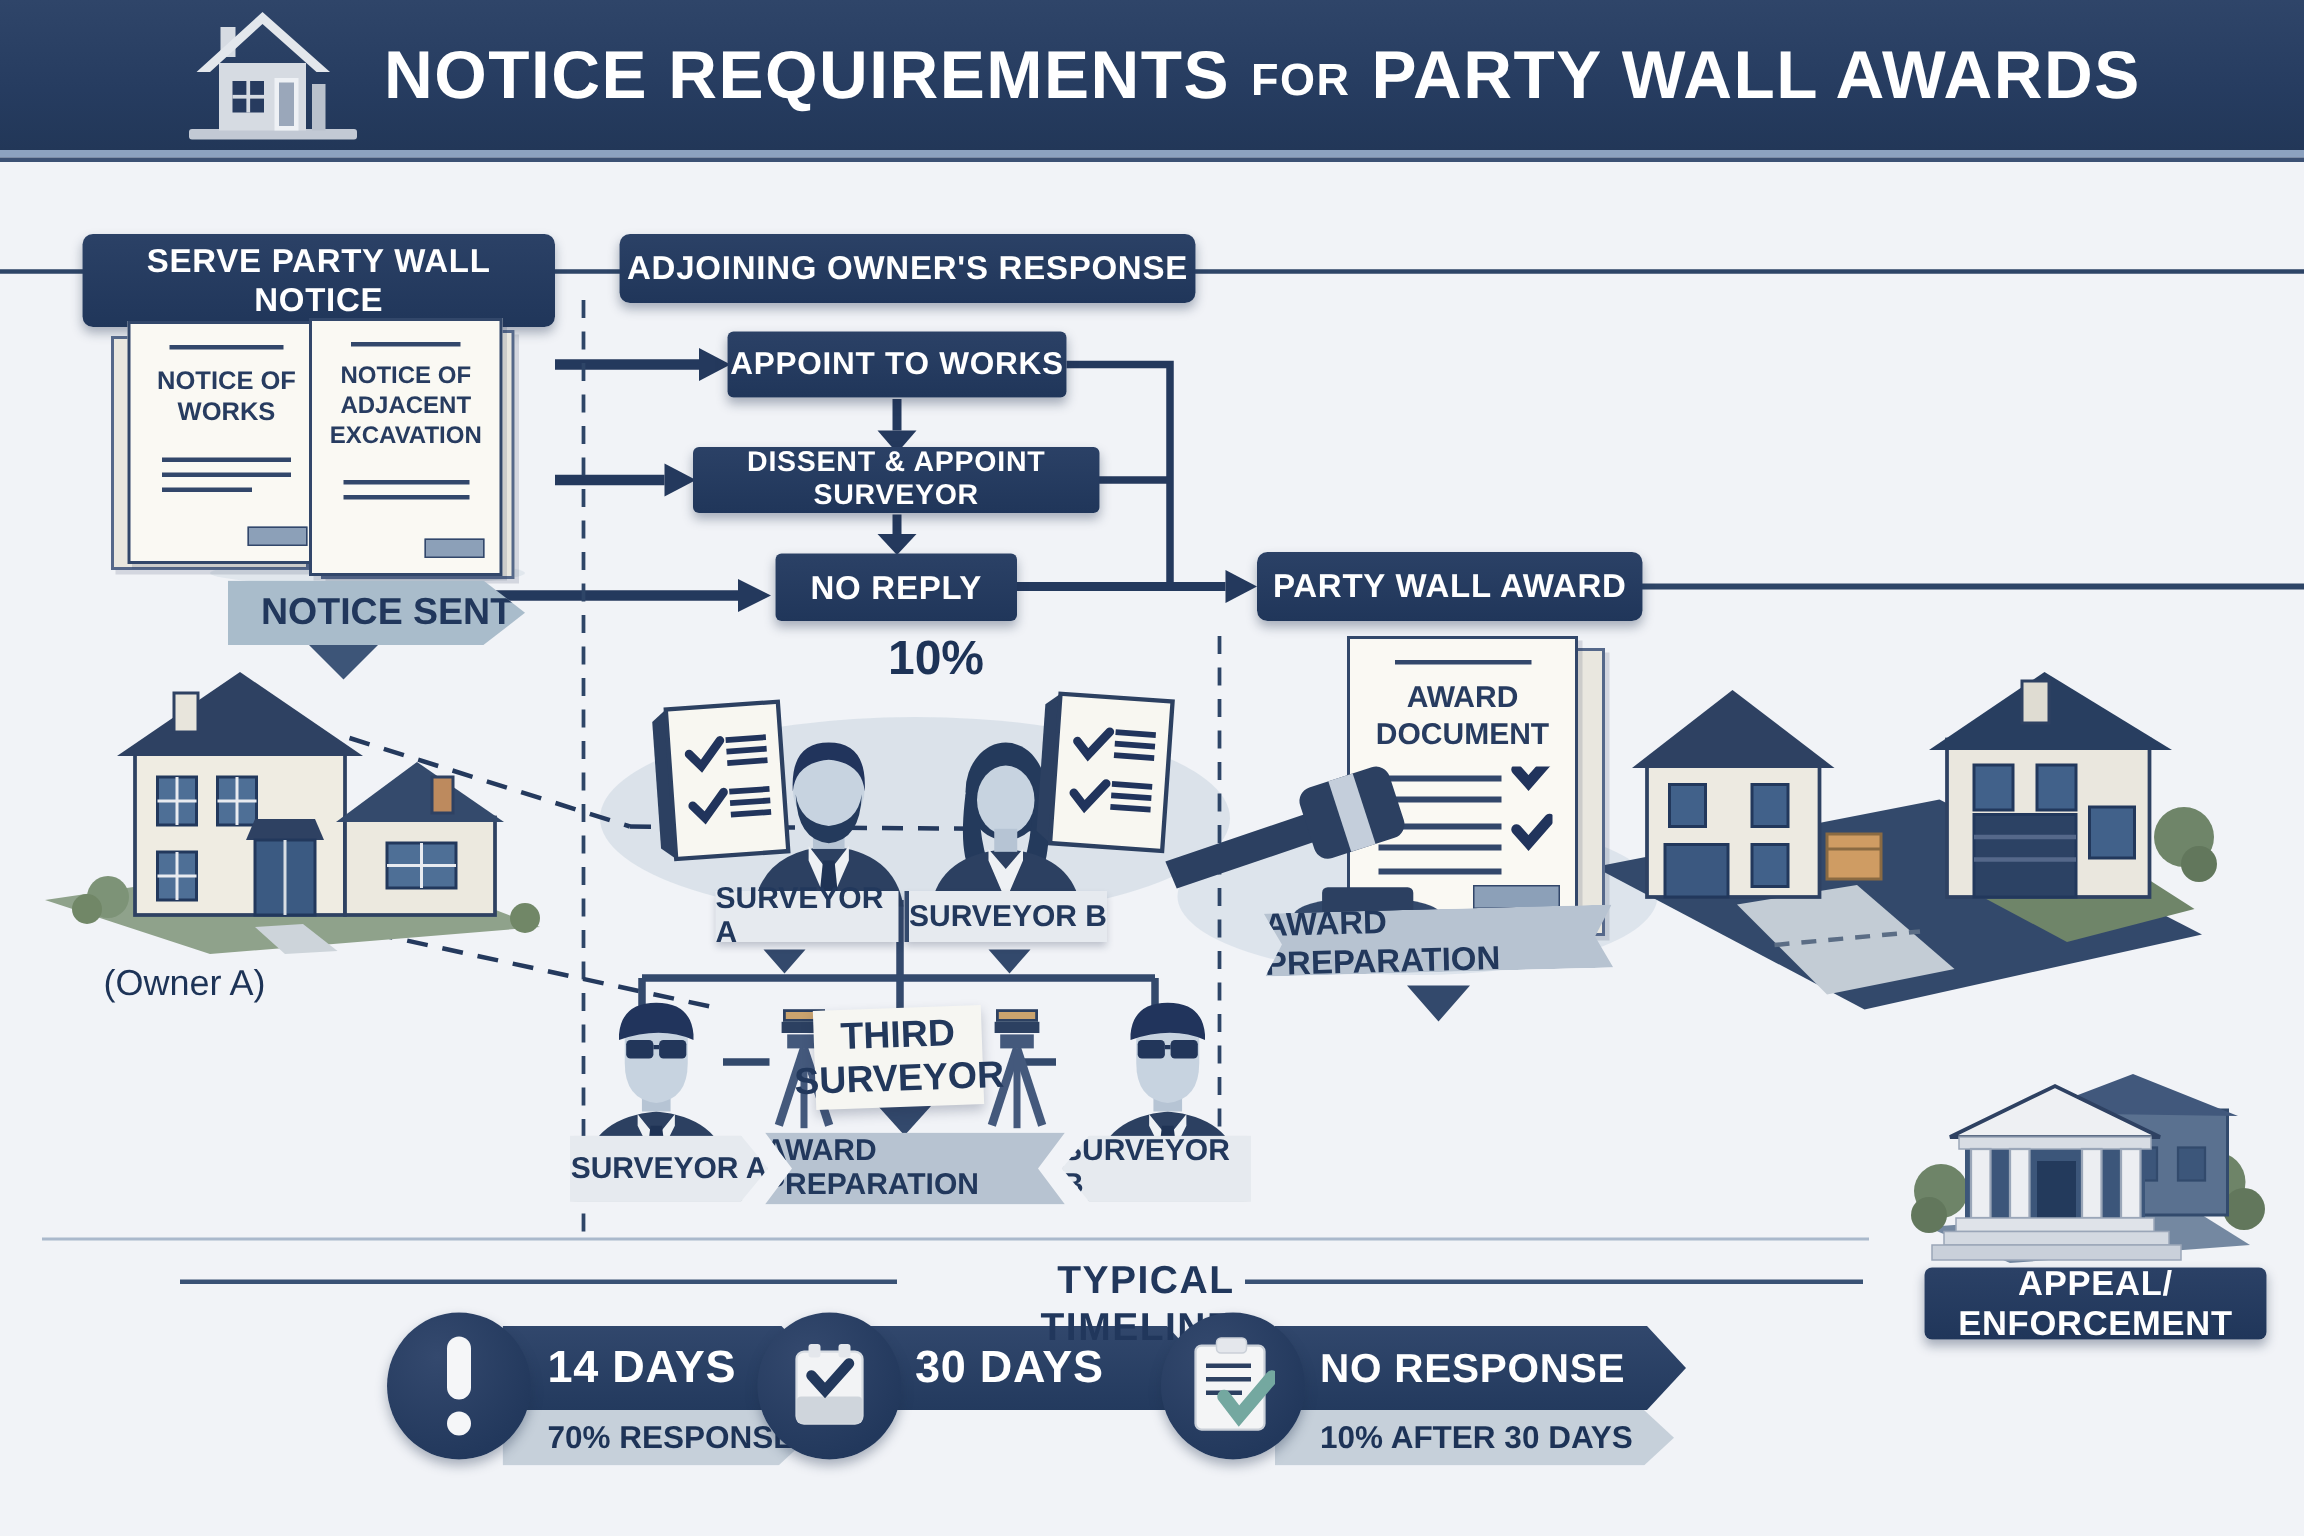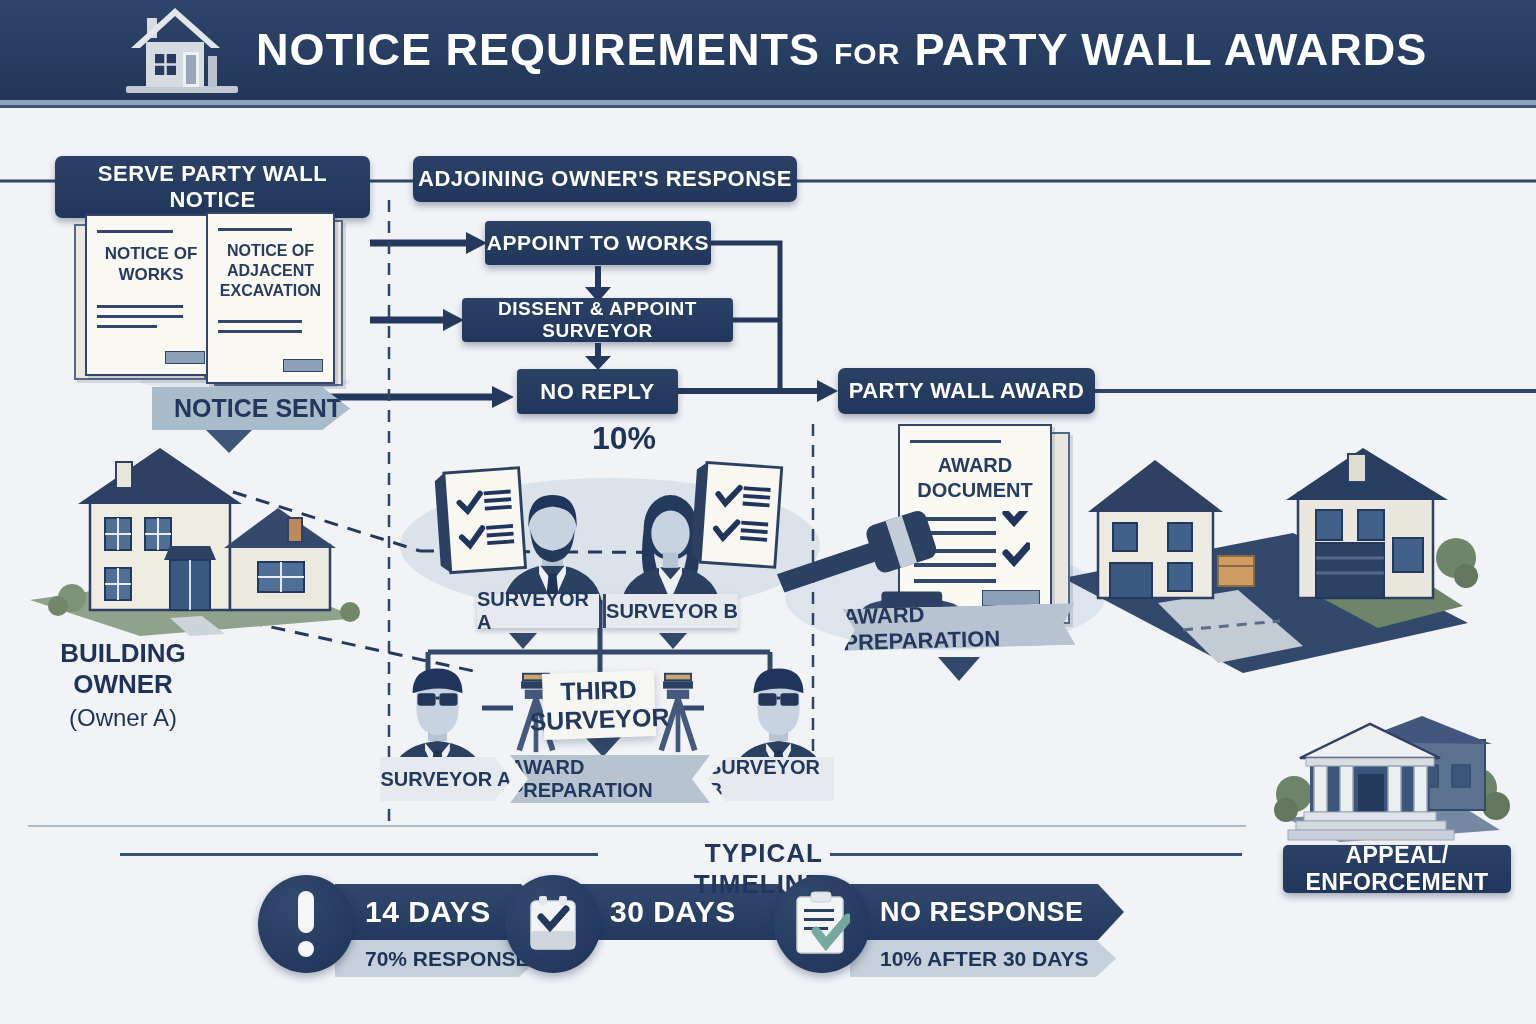--- a/index.html
+++ b/index.html
@@ -19,21 +19,21 @@
     color:#ffffff;font-weight:bold;letter-spacing:1px;white-space:nowrap;}
   .t-big{font-size:45px;} .t-small{font-size:30px;padding-top:8px;}
   
   .navy-box{background:linear-gradient(180deg,#2b4166,#20365a);color:#fff;font-weight:bold;
     display:flex;align-items:center;justify-content:center;text-align:center;
     border-radius:7px;box-shadow:0 4px 7px rgba(30,45,75,.35);z-index:3;letter-spacing:.5px;}
   .sec-title{font-size:22px;}
   .flow-box{font-size:21px;border-radius:4px;}
   
   .doc{background:#faf9f3;border:2px solid #32476a;z-index:3;box-shadow:3px 3px 0 rgba(40,55,85,.15);} 
-  .doc-inner{position:absolute;inset:0;padding:10px 10px;display:flex;flex-direction:column;align-items:flex-start;}
+  .doc-inner{position:absolute;inset:0;padding:10px 10px;display:flex;flex-direction:column;align-items:center;}
   .doc-topline{width:70%;height:3px;background:#32476a;margin:4px 0 10px 0;}
   .doc-title{font-size:17px;font-weight:bold;color:#273c60;text-align:center;line-height:1.25;}
   .doc-rules{width:80%;margin-top:12px;}
   .doc-rules div{height:3px;background:#32476a;margin:7px 0;}
   .doc-sig{align-self:flex-end;width:38px;height:11px;background:#8ca0b8;border:1px solid #32476a;margin-top:auto;}
   
   .notice-sent{background:#a9bccb;color:#21375c;font-weight:bold;font-size:25px;
     display:flex;align-items:center;padding-left:22px;z-index:3;
     clip-path:polygon(0 0,86% 0,100% 50%,86% 100%,0 100%);}
   .label-strip{background:#e6eaef;color:#22385c;font-weight:bold;font-size:20px;
@@ -212,21 +212,20 @@
     <line x1="170" y1="120" x2="170" y2="170" stroke="#d8dee4" stroke-width="2"></line>
     <rect x="210" y="105" width="100" height="65" fill="#ece9df" stroke="#2e4162" stroke-width="2.5"></rect>
     <polygon points="204,108 258,68 316,108" fill="#344a6c"></polygon>
     <rect x="268" y="78" width="14" height="24" fill="#bd8a5e" stroke="#2e4162" stroke-width="2"></rect>
     <rect x="238" y="122" width="46" height="30" fill="#4e6f96" stroke="#22385c" stroke-width="2"></rect>
     <line x1="261" y1="122" x2="261" y2="152" stroke="#e8ebf0" stroke-width="2"></line>
     <line x1="238" y1="137" x2="284" y2="137" stroke="#e8ebf0" stroke-width="2"></line>
     <circle cx="330" cy="172" r="10" fill="#718767"></circle>
   </svg>
   <div class="abs owner-label" style="left:18px;top:638px;width:210px">
-    <div>BUILDING OWNER</div>
     <div class="owner-sub">(Owner A)</div>
   </div>
 
   <svg class="abs" style="left:432px;top:466px;z-index:2;transform:rotate(-4deg)" width="96" height="112" viewBox="0 0 100 115">
     <polygon points="6,12 16,4 16,108 6,100" fill="#2c4061"></polygon>
     <rect x="16" y="4" width="78" height="104" fill="#f8f7f1" stroke="#2c4061" stroke-width="3"></rect>
     <path d="M30 36 l8 9 l14 -17" stroke="#21345c" stroke-width="6" fill="none" stroke-linecap="round"></path>
     <rect x="56" y="26" width="28" height="4" fill="#21345c"></rect>
       <rect x="56" y="34" width="28" height="4" fill="#21345c"></rect>
       <rect x="56" y="42" width="28" height="4" fill="#21345c"></rect>

